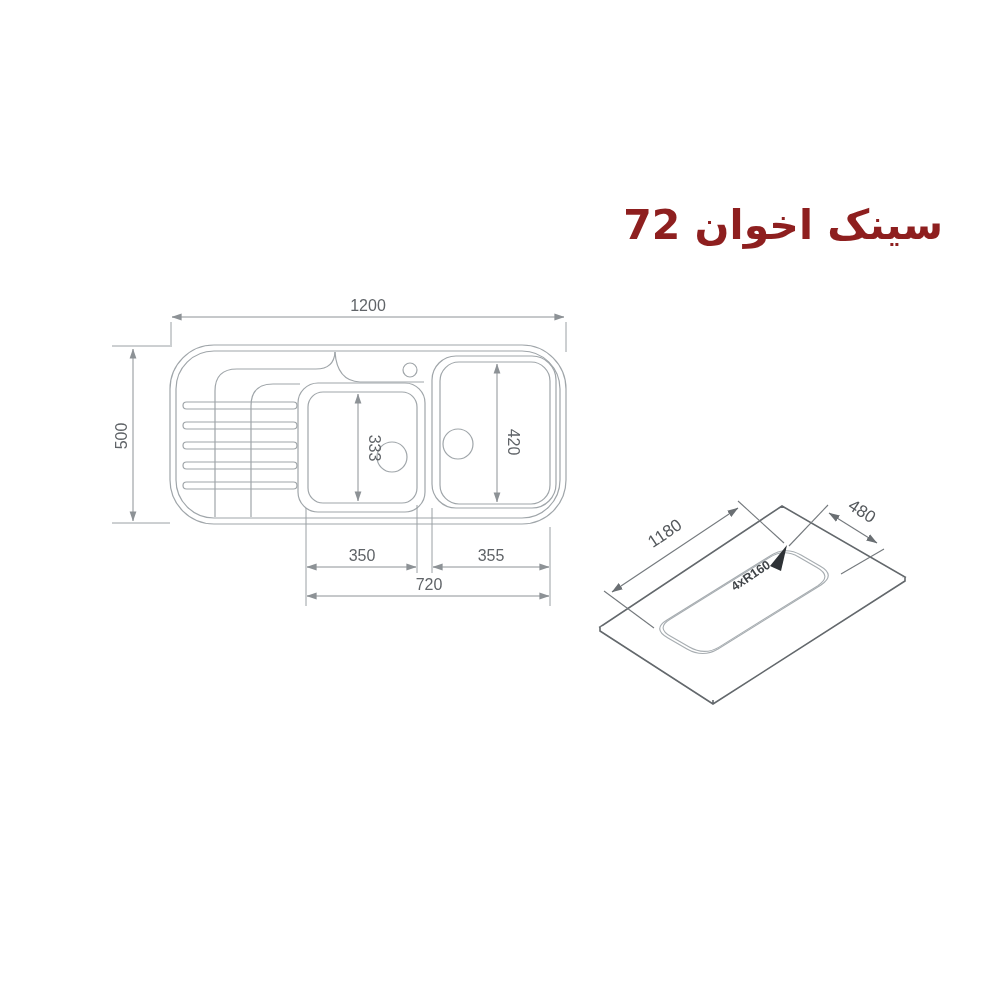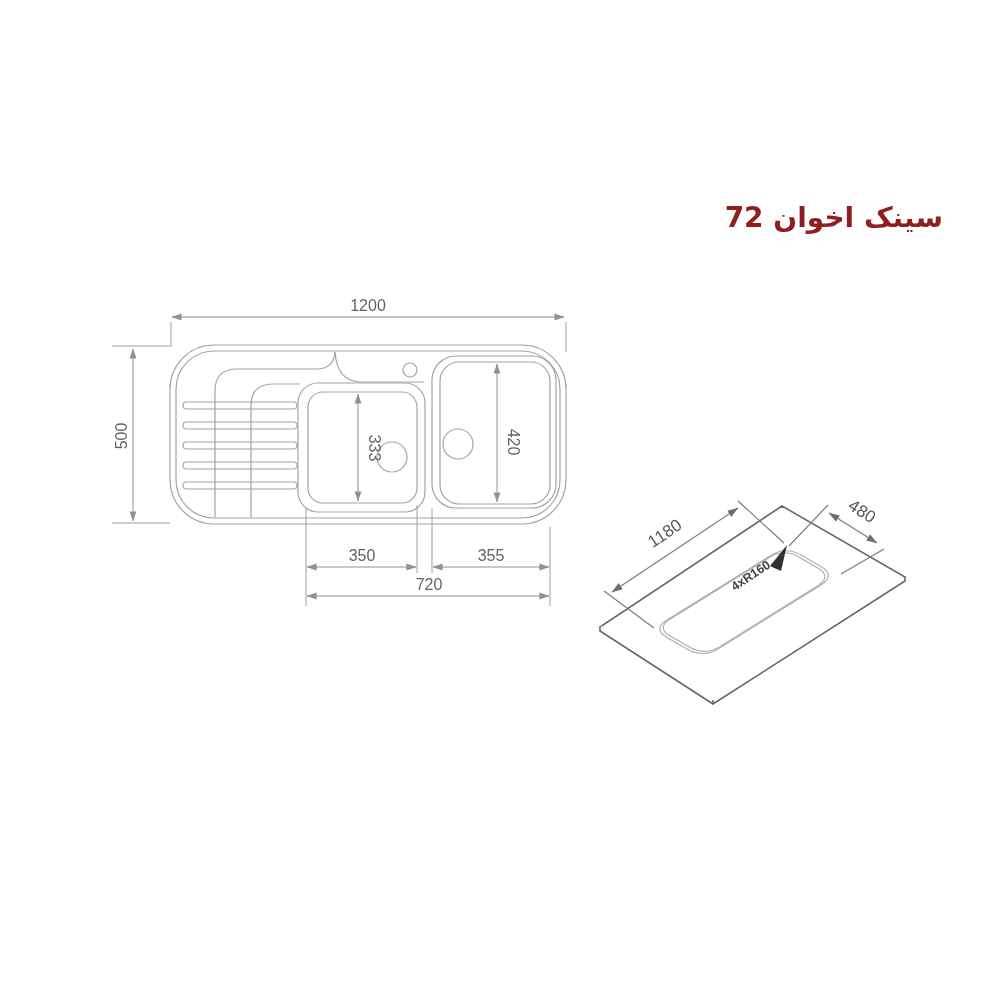--- a/index.html
+++ b/index.html
@@ -1,21 +1,21 @@
 <!DOCTYPE html>
 <html><head>
 <meta charset="utf-8">
 <style>
   html,body{margin:0;padding:0;background:#ffffff;}
   .canvas{position:relative;width:1000px;height:1000px;background:#fff;overflow:hidden;
           font-family:"Liberation Sans",sans-serif;}
   .drawing-svg{position:absolute;left:0;top:0;}
   .product-title{position:absolute;top:203px;right:57px;direction:rtl;white-space:nowrap;
                  font-family:"DejaVu Sans","Liberation Sans",sans-serif;
-                 font-weight:bold;font-size:28px;line-height:1.1;color:#8e1f1f;}
+                 font-weight:bold;font-size:41px;line-height:1.1;color:#8e1f1f;}
   .dim-text{font-family:"Liberation Sans",sans-serif;font-size:16px;fill:#606468;}
   .dim-text-iso{font-family:"Liberation Sans",sans-serif;font-size:17px;fill:#54585c;}
   .dim-text-small{font-family:"Liberation Sans",sans-serif;font-size:12.5px;font-weight:bold;fill:#3f4347;}
   .outline{stroke:#a0a6aa;stroke-width:1.2;fill:none;}
   .dimline{stroke:#8d9296;stroke-width:1;fill:none;}
   .extline{stroke:#9aa0a4;stroke-width:1;fill:none;}
   .iso-sheet{stroke:#63686c;stroke-width:1.6;fill:#ffffff;}
   .iso-cut{stroke:#a8aeb2;stroke-width:1.2;fill:none;}
   .iso-dim{stroke:#74797d;stroke-width:1.1;fill:none;}
 </style>

